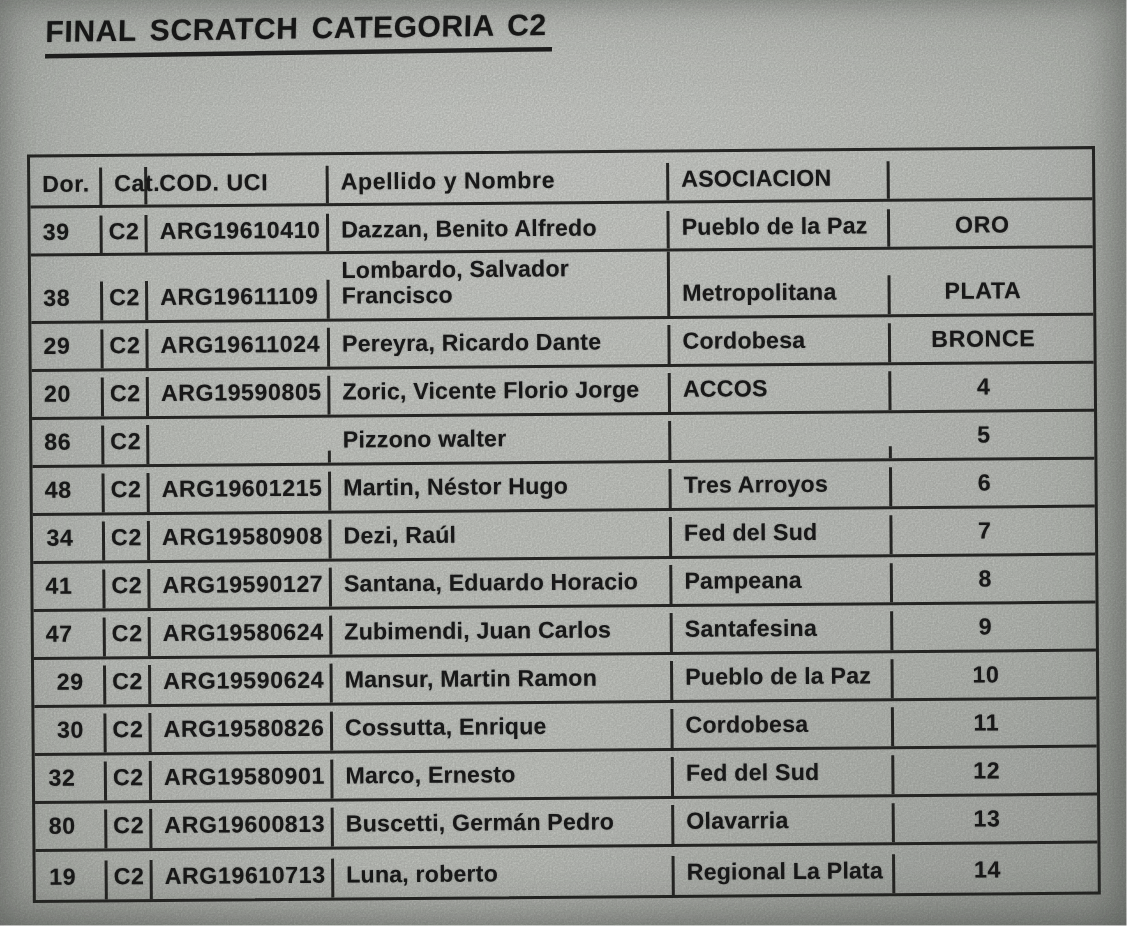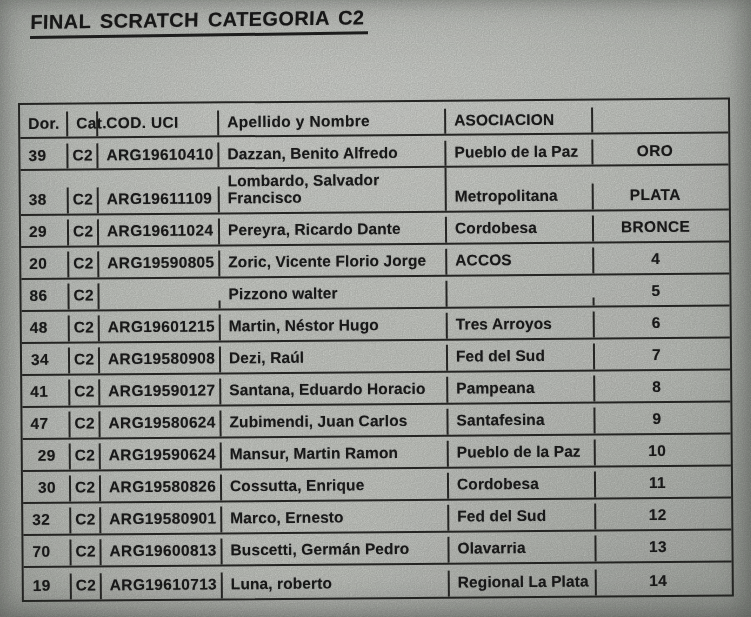--- a/index.html
+++ b/index.html
@@ -213,21 +213,21 @@
         </div>
         <div class="row data-row">
           <div class="cell c1 t-dor">32</div>
           <div class="cell c2 t-cat">C2</div>
           <div class="cell c3 t-cod">ARG19580901</div>
           <div class="cell c4 t-name">Marco, Ernesto</div>
           <div class="cell c5 t-assoc">Fed del Sud</div>
           <div class="cell c6 t-pos">12</div>
         </div>
         <div class="row data-row">
-          <div class="cell c1 t-dor">70</div>
+          <div class="cell c1 t-dor">80</div>
           <div class="cell c2 t-cat">C2</div>
           <div class="cell c3 t-cod">ARG19600813</div>
           <div class="cell c4 t-name">Buscetti, Germán Pedro</div>
           <div class="cell c5 t-assoc">Olavarria</div>
           <div class="cell c6 t-pos">13</div>
         </div>
         <div class="row data-row">
           <div class="cell c1 t-dor">19</div>
           <div class="cell c2 t-cat">C2</div>
           <div class="cell c3 t-cod">ARG19610713</div>

